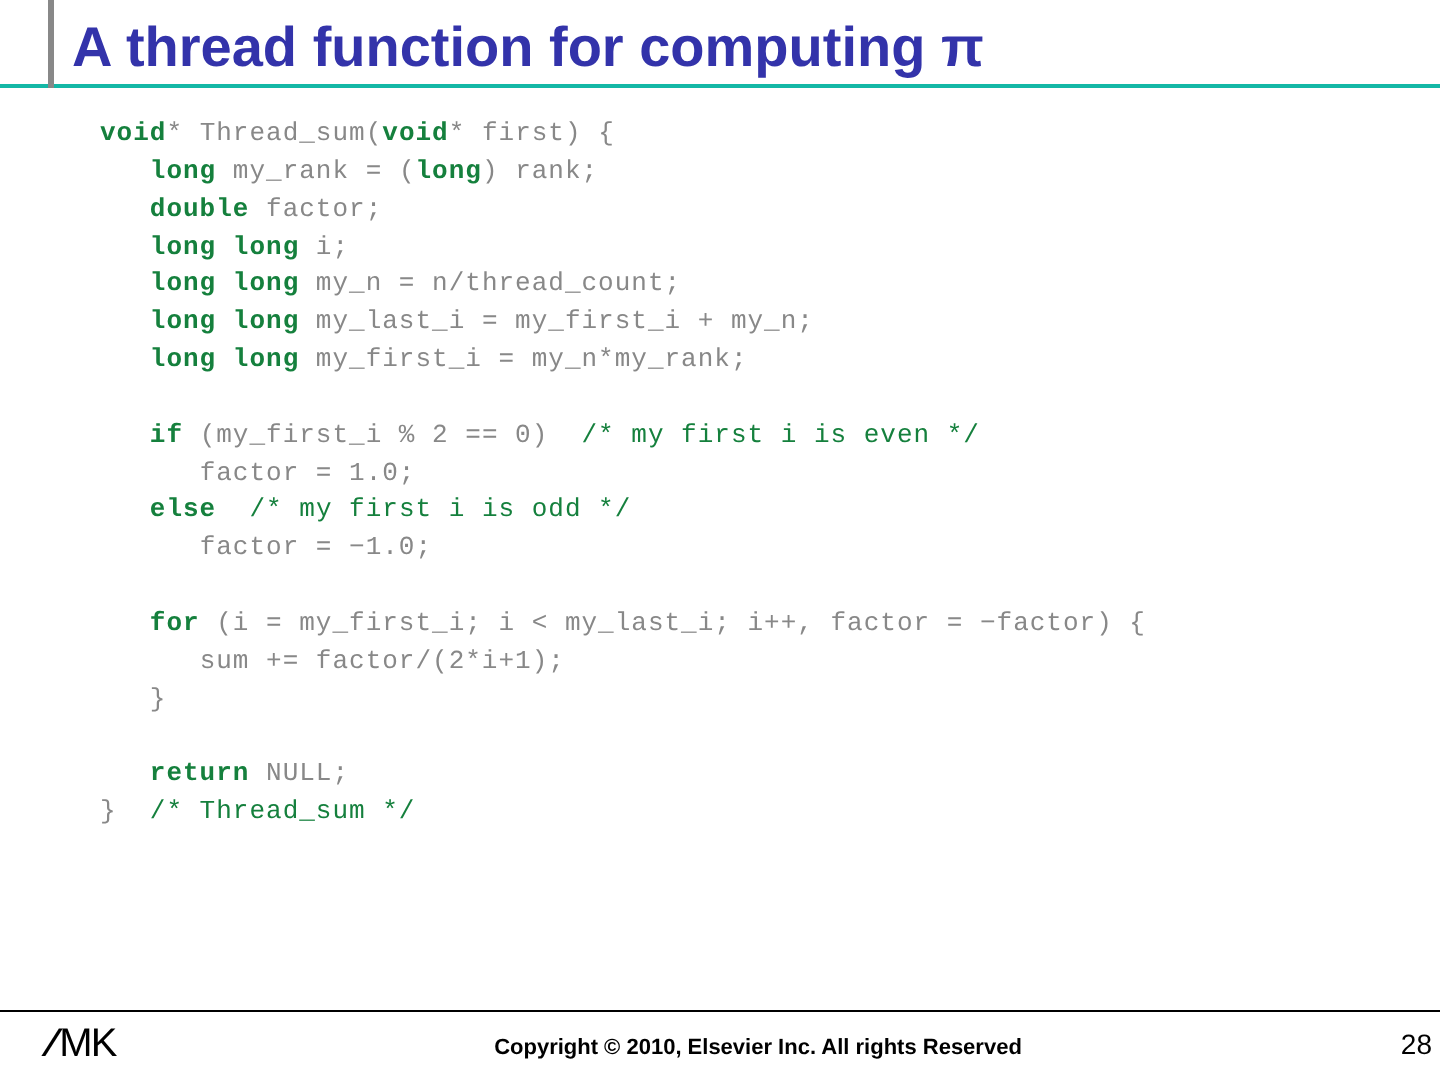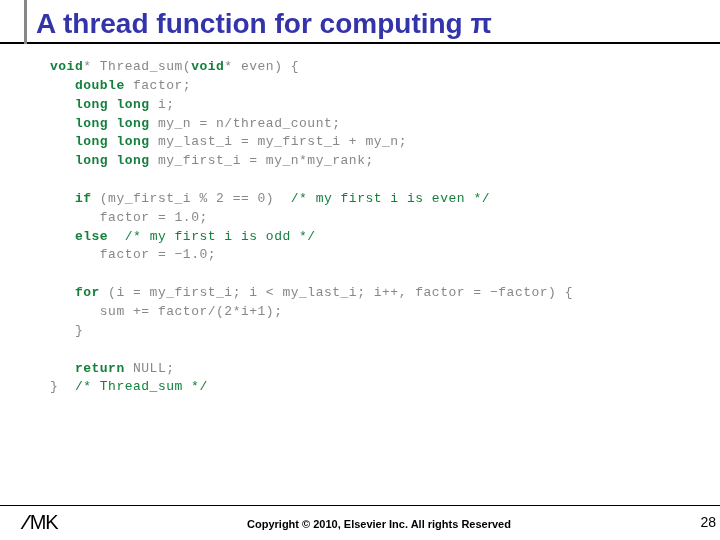--- a/index.html
+++ b/index.html
@@ -8,21 +8,21 @@
     width: 720px;
     height: 540px;
     background: #ffffff;
     font-family: Arial, Helvetica, sans-serif;
     position: relative;
     overflow: hidden;
   }
   .title-bar {
     position: relative;
     padding: 8px 0 2px 36px;
-    border-bottom: 2px solid #000000;
+    border-bottom: 2px solid #14b8a6;
   }
   .title-bar::before {
     content: "";
     position: absolute;
     left: 24px;
     top: 0;
     width: 3px;
     height: 44px;
     background: #888;
   }
@@ -86,21 +86,22 @@
   }
 </style>
 </head>
 <body>
 
 <div class="title-bar">
   <span class="title">A thread function for computing π</span>
 </div>
 
 <div class="code-area" id="code-block">
-    <div class="line"><span class="kw">void</span><span>* Thread_sum(</span><span class="kw">void</span><span>* even) {</span></div>
+    <div class="line"><span class="kw">void</span><span>* Thread_sum(</span><span class="kw">void</span><span>* first) {</span></div>
+    <div class="line">   <span class="kw">long</span><span> my_rank = (</span><span class="kw">long</span><span>) rank;</span></div>
     <div class="line">   <span class="kw">double</span><span> factor;</span></div>
     <div class="line">   <span class="kw">long long</span><span> i;</span></div>
     <div class="line">   <span class="kw">long long</span><span> my_n = n/thread_count;</span></div>
     <div class="line">   <span class="kw">long long</span><span> my_last_i = my_first_i + my_n;</span></div>
     <div class="line">   <span class="kw">long long</span><span> my_first_i = my_n*my_rank;</span></div>
     <div class="line"><span> </span></div>
     <div class="line">   <span class="kw">if</span><span> (my_first_i % 2 == 0)  </span><span class="cm">/* my first i is even */</span></div>
     <div class="line">      <span>factor = 1.0;</span></div>
     <div class="line">   <span class="kw">else</span><span>  </span><span class="cm">/* my first i is odd */</span></div>
     <div class="line">      <span>factor = −1.0;</span></div>

